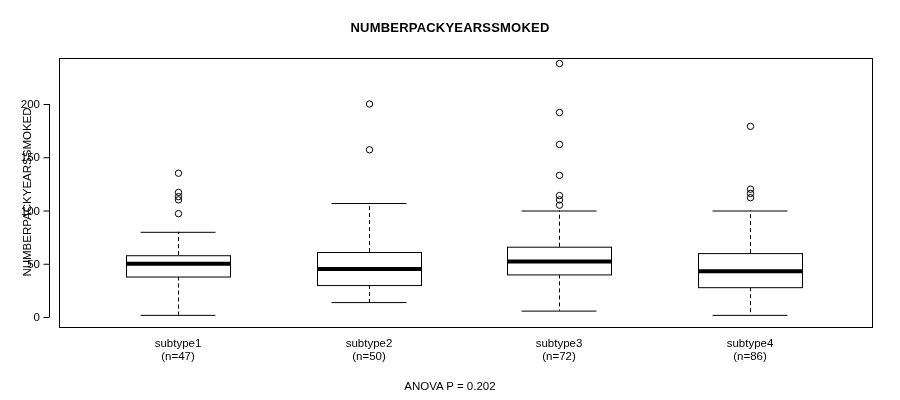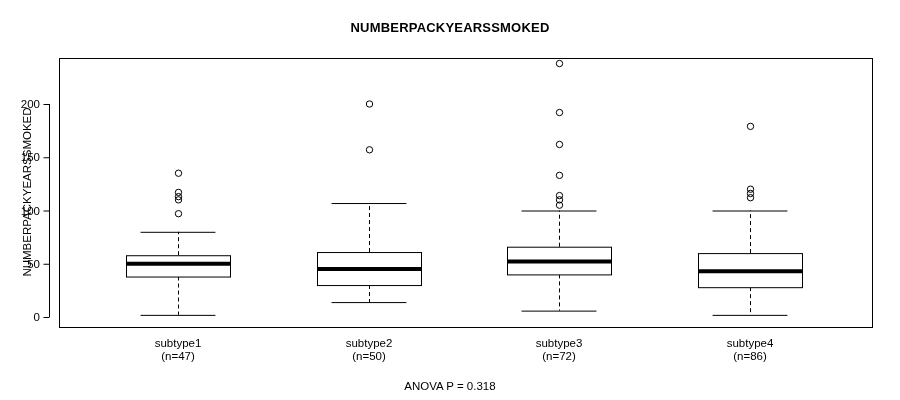--- a/index.html
+++ b/index.html
@@ -142,15 +142,15 @@
         <line x1="698" y1="271.205" x2="802" y2="271.205" stroke="#000000" stroke-width="4"></line>
         <circle cx="750.5" cy="197.72" r="3.2" fill="none" stroke="#000000" stroke-width="1"></circle>
         <circle cx="750.5" cy="193.46" r="3.2" fill="none" stroke="#000000" stroke-width="1"></circle>
         <circle cx="750.5" cy="189.2" r="3.2" fill="none" stroke="#000000" stroke-width="1"></circle>
         <circle cx="750.5" cy="126.36500000000001" r="3.2" fill="none" stroke="#000000" stroke-width="1"></circle>
         <text x="750" y="347" class="cat-label">subtype4</text>
         <text x="750" y="360" class="cat-label">(n=86)</text>
       </g>
     </svg>
 
-  <div class="footer-note">ANOVA P = 0.318</div>
+  <div class="footer-note">ANOVA P = 0.202</div>
 
 </div>
 
 </body></html>

